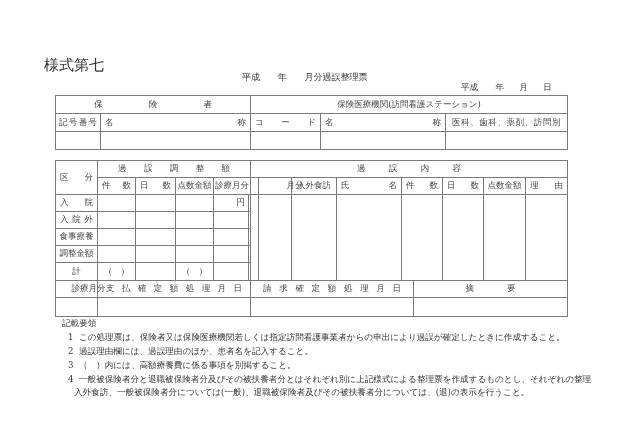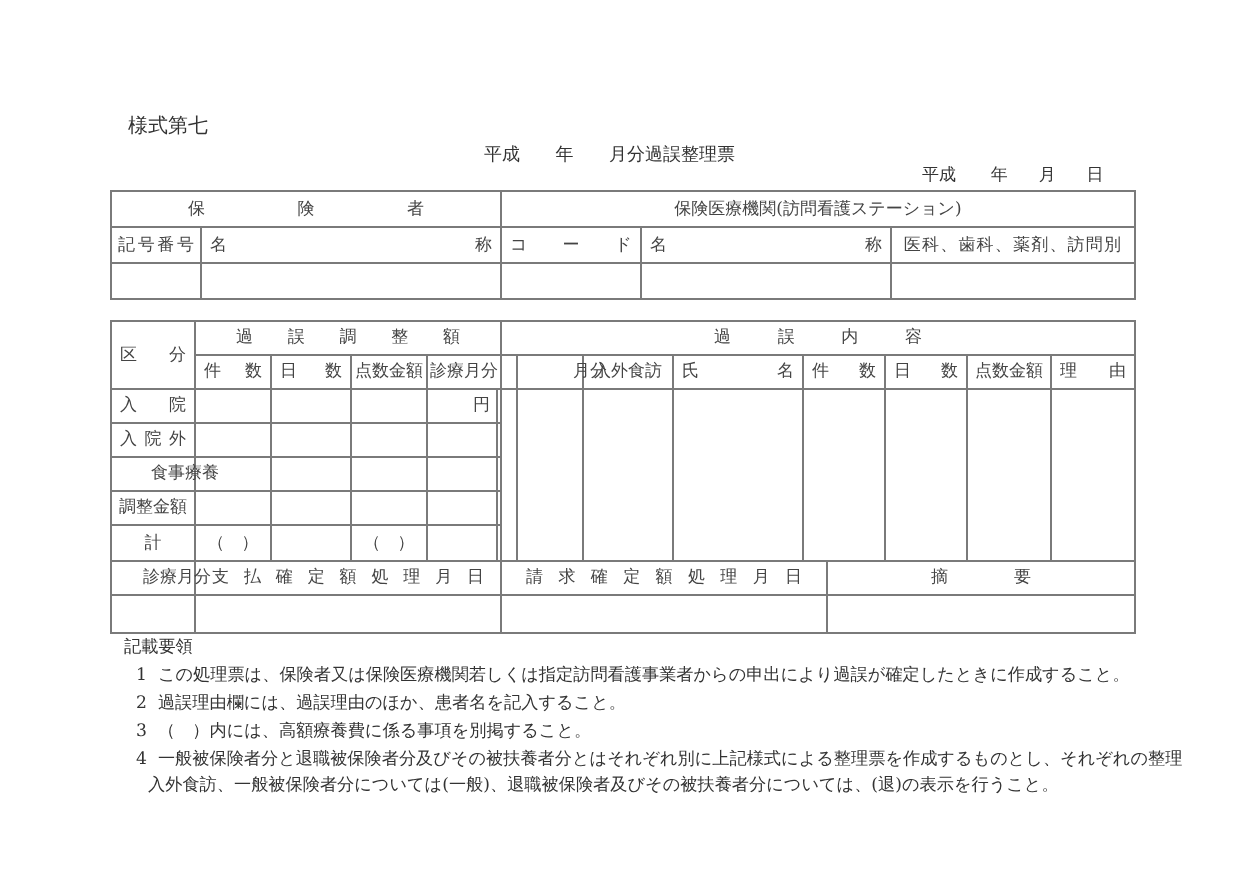--- a/index.html
+++ b/index.html
@@ -12,21 +12,21 @@
   .cell { position: absolute; display: flex; align-items: center; white-space: nowrap; font-size: 8.5px; color: #444; }
   .spread { justify-content: space-between; padding: 0 4px; box-sizing: border-box; }
   .center { justify-content: center; }
   .right { justify-content: flex-end; padding-right: 6px; box-sizing: border-box; }
   .left { justify-content: flex-start; padding-left: 5px; box-sizing: border-box; }
   .notes p { margin: 0; position: absolute; white-space: nowrap; font-size: 8.6px; color: #333; }
 </style>
 </head>
 <body>
 
-<div class="abs" style="left:64px;top:56px;font-size:10px;">様式第七</div>
+<div class="abs" style="left:44px;top:56px;font-size:15px;">様式第七</div>
 
 <div class="abs" style="left:242px;top:71px;font-size:9px;">
   <span>平成</span>
   <span style="display:inline-block;width:12px;"></span>
   <span>年</span>
   <span style="display:inline-block;width:12px;"></span>
   <span>月分過誤整理票</span>
 </div>
 
 <div class="abs" style="left:461px;top:82px;font-size:8.5px;">
@@ -177,21 +177,21 @@
 
   <div class="cell spread" style="left:56px;top:195px;width:41px;height:16px;">
     <span>入</span>
       <span>院</span>
   </div>
   <div class="cell spread" style="left:56px;top:212px;width:41px;height:16px;">
     <span>入</span>
       <span>院</span>
       <span>外</span>
   </div>
-  <div class="cell center" style="left:72px;top:229px;width:41px;height:16px;">食事療養</div>
+  <div class="cell center" style="left:56px;top:229px;width:41px;height:16px;">食事療養</div>
   <div class="cell center" style="left:56px;top:246px;width:41px;height:16px;">調整金額</div>
   <div class="cell center" style="left:56px;top:263px;width:41px;height:17px;">計</div>
 
   <div class="cell right" style="left:214px;top:195px;width:34px;height:16px;padding-right:3px;">円</div>
 
   <div class="cell" style="left:98px;top:263px;width:37px;height:17px;justify-content:center;">（　）</div>
   <div class="cell" style="left:176px;top:263px;width:37px;height:17px;justify-content:center;">（　）</div>
 
   <div class="cell center" style="left:68px;top:281px;width:41px;height:16px;">診療月分</div>
   <div class="cell spread" style="left:98px;top:281px;width:152px;height:16px;padding:0 8px;">

